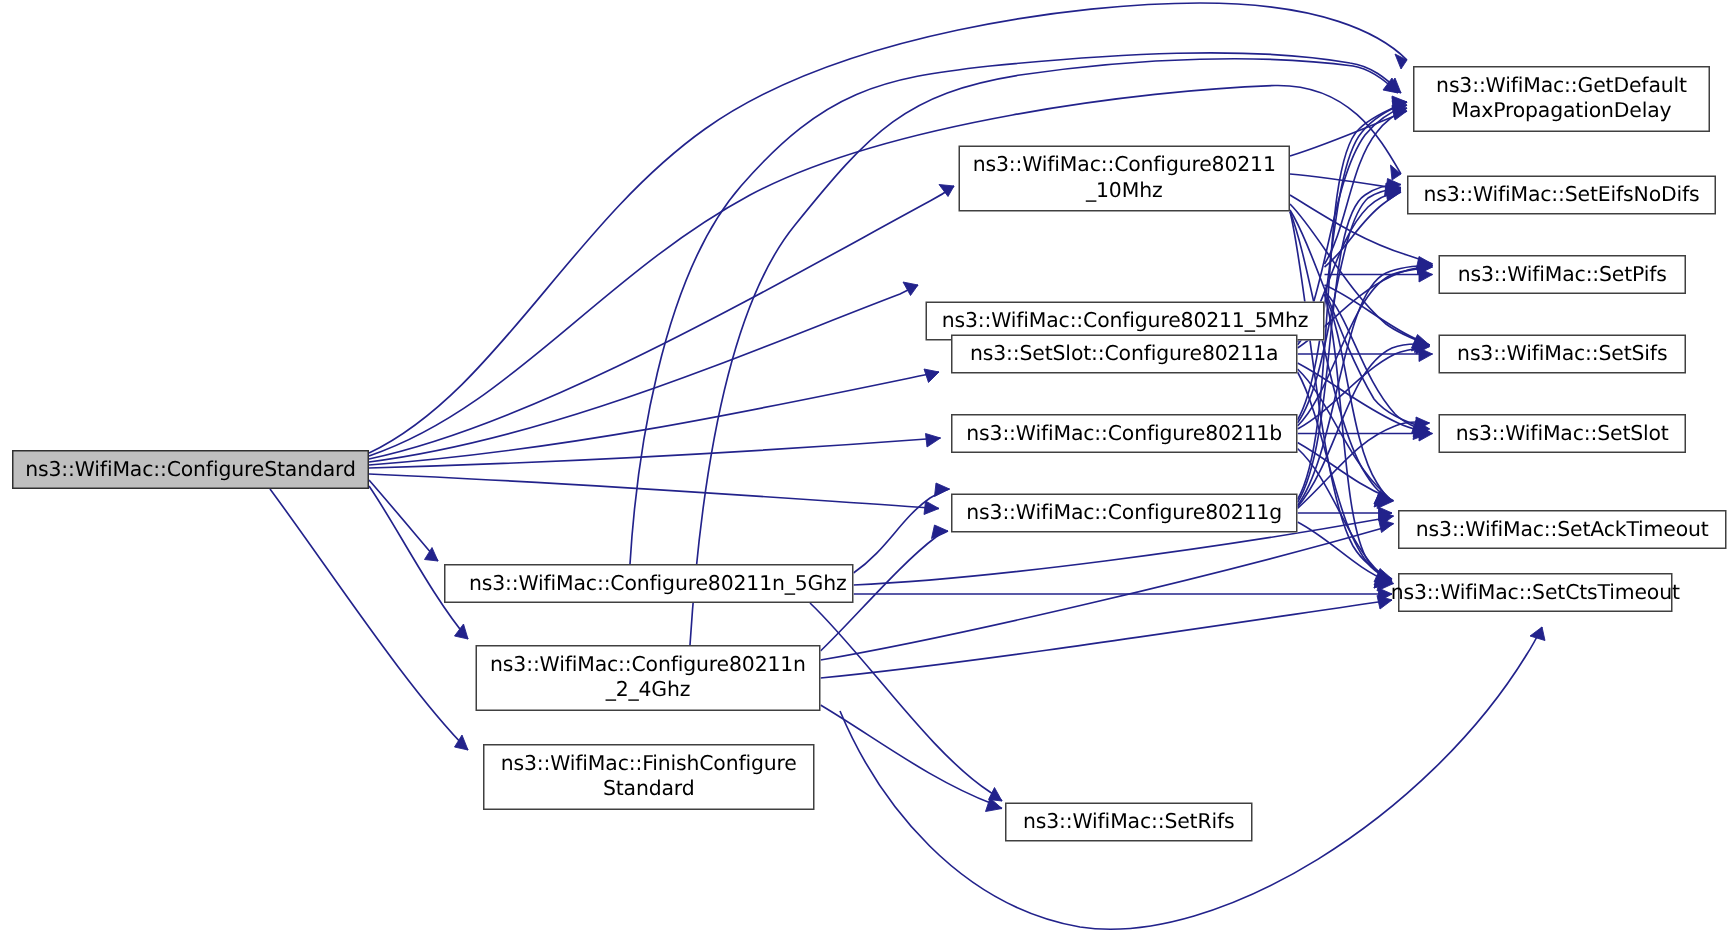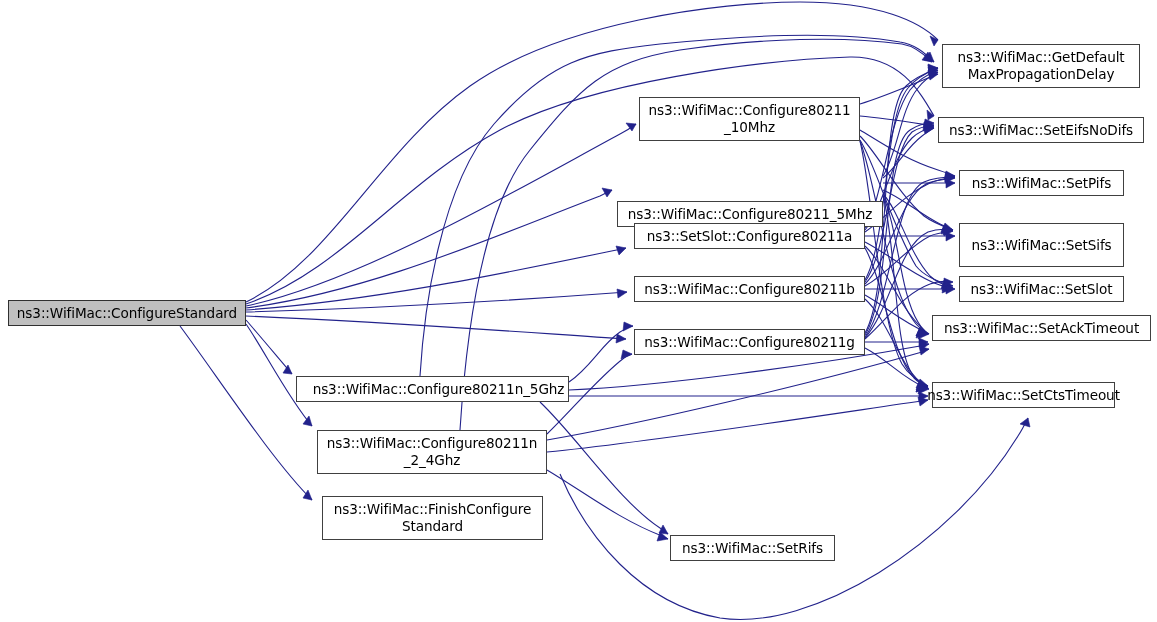--- a/index.html
+++ b/index.html
@@ -189,18 +189,18 @@
       <div class="gnode" style="left: 296px; top: 376px; width: 273px; height: 26px; padding-left: 12px;"><span class="nlabel">ns3::WifiMac::Configure80211n_5Ghz</span></div>
       <div class="gnode" style="left: 317px; top: 430px; width: 230px; height: 44px;"><span class="nlabel">ns3::WifiMac::Configure80211n
 _2_4Ghz</span></div>
       <div class="gnode" style="left: 322px; top: 496px; width: 221px; height: 44px;"><span class="nlabel">ns3::WifiMac::FinishConfigure
 Standard</span></div>
       <div class="gnode" style="left: 670px; top: 535px; width: 165px; height: 26px;"><span class="nlabel">ns3::WifiMac::SetRifs</span></div>
       <div class="gnode" style="left: 942px; top: 44px; width: 198px; height: 44px;"><span class="nlabel">ns3::WifiMac::GetDefault
 MaxPropagationDelay</span></div>
       <div class="gnode" style="left: 938px; top: 117px; width: 206px; height: 26px;"><span class="nlabel">ns3::WifiMac::SetEifsNoDifs</span></div>
       <div class="gnode" style="left: 959px; top: 170px; width: 165px; height: 26px;"><span class="nlabel">ns3::WifiMac::SetPifs</span></div>
-      <div class="gnode" style="left: 959px; top: 223px; width: 165px; height: 44px;"><span class="nlabel">ns3::WifiMac::SetSifs</span></div>
+      <div class="gnode" style="left: 959px; top: 223px; width: 165px; height: 26px;"><span class="nlabel">ns3::WifiMac::SetSifs</span></div>
       <div class="gnode" style="left: 959px; top: 276px; width: 165px; height: 26px;"><span class="nlabel">ns3::WifiMac::SetSlot</span></div>
-      <div class="gnode" style="left: 932px; top: 315px; width: 219px; height: 26px;"><span class="nlabel">ns3::WifiMac::SetAckTimeout</span></div>
+      <div class="gnode" style="left: 932px; top: 340px; width: 219px; height: 26px;"><span class="nlabel">ns3::WifiMac::SetAckTimeout</span></div>
       <div class="gnode" style="left: 932px; top: 382px; width: 183px; height: 26px;"><span class="nlabel">ns3::WifiMac::SetCtsTimeout</span></div>
     </div>
 </div>
 
 </body></html>

